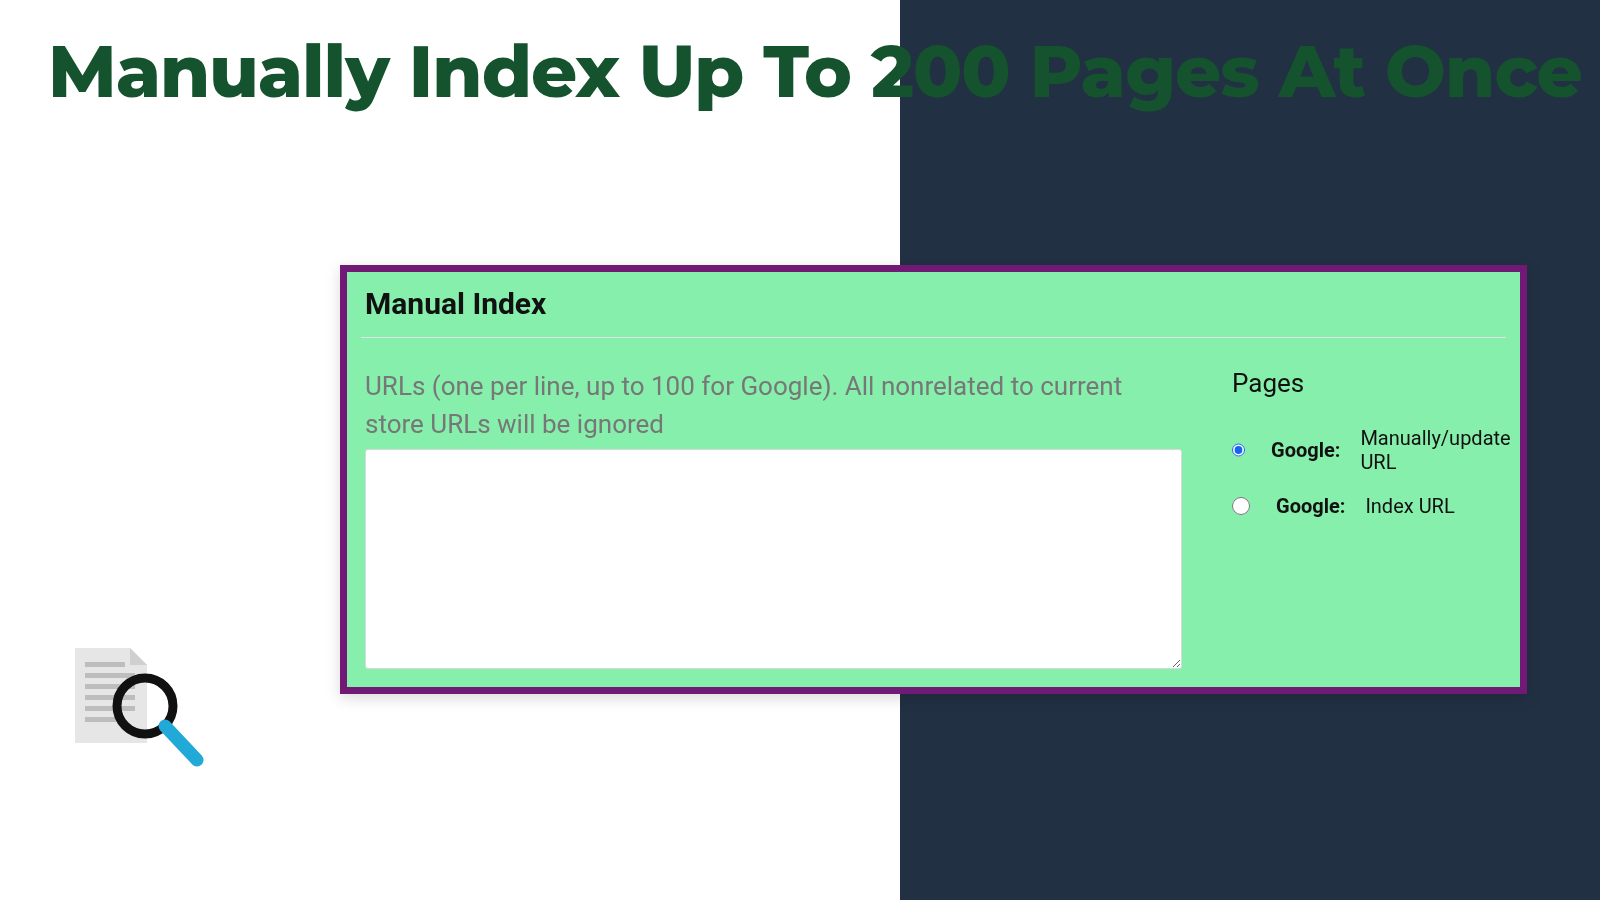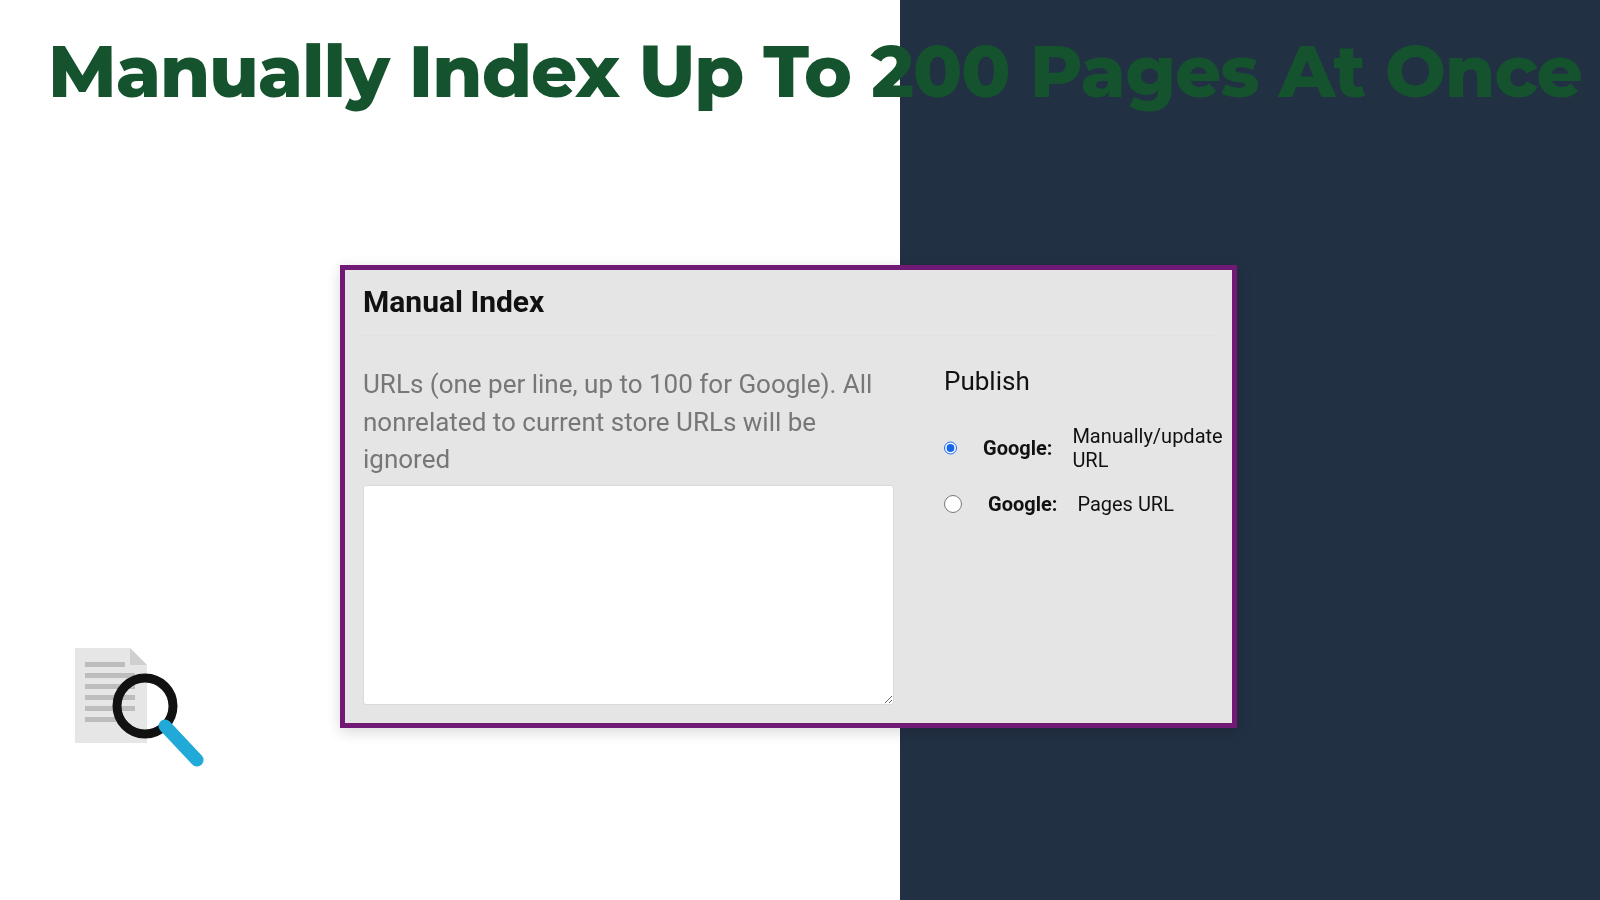--- a/index.html
+++ b/index.html
@@ -27,23 +27,23 @@
       font-weight: 800;
       line-height: 1.15;
       color: #14532d;
       font-family: "Montserrat", "Segoe UI", Arial, sans-serif;
       letter-spacing: -1px;
     }
     .card {
       position: absolute;
       top: 265px;
       left: 340px;
-      width: 897px;
-      background: #e5e5e5;
-      border: 5px solid #701a75;
+      width: 1187px;
+      background: #86efac;
+      border: 7px solid #701a75;
       box-shadow: 0 4px 14px rgba(0,0,0,0.15);
     }
     .card-title {
       font-size: 30px;
       font-weight: 700;
       color: #111;
       padding: 14px 18px 16px 18px;
     }
     .divider {
       height: 1px;
@@ -111,30 +111,30 @@
 
 <div class="card">
   <div class="card-title">Manual Index</div>
   <div class="divider"></div>
   <div class="card-body">
     <div class="left-col">
       <div class="helper-text">URLs (one per line, up to 100 for Google). All nonrelated to current store URLs will be ignored</div>
       <textarea class="urls" style=""></textarea>
     </div>
     <div class="right-col">
-      <div class="action-heading">Publish</div>
+      <div class="action-heading">Pages</div>
       <label class="radio-row">
         <input type="radio" name="action" checked="" style="">
         <span class="bold">Google:</span>
         <span>Manually/update URL</span>
       </label>
       <label class="radio-row">
         <input type="radio" name="action" style="">
         <span class="bold">Google:</span>
-        <span>Pages URL</span>
+        <span>Index URL</span>
       </label>
     </div>
   </div>
 </div>
 
 <div class="doc-icon">
   <svg viewBox="0 0 130 130" width="130" height="130">
 
     <path d="M0 0 H55 L72 17 V95 H0 Z" fill="#e6e6e6"></path>
     <path d="M55 0 L72 17 H55 Z" fill="#cfcfcf"></path>

